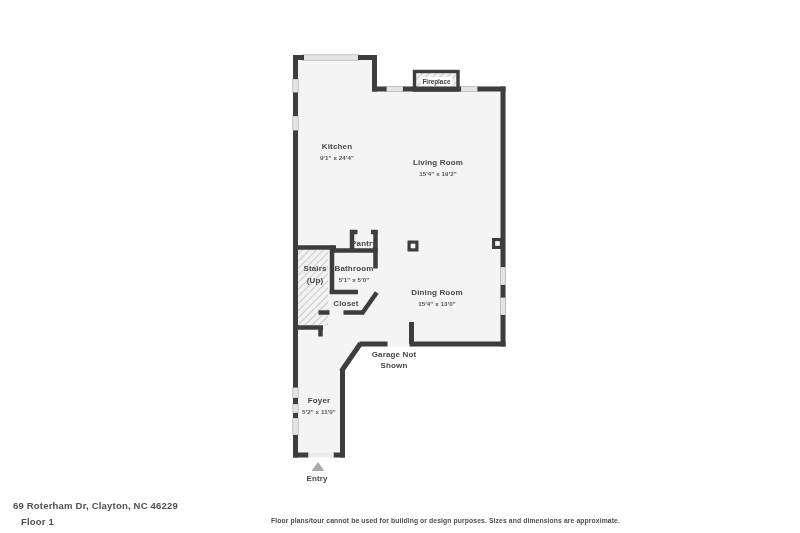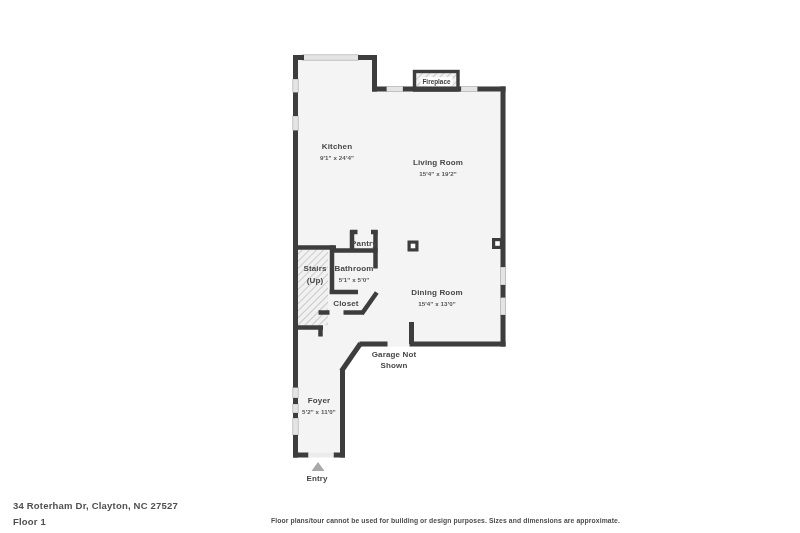--- a/index.html
+++ b/index.html
@@ -11,21 +11,21 @@
   .plan-svg{position:absolute;left:0;top:0;}
   .rname{font:600 8px "Liberation Sans", sans-serif;fill:#474747;letter-spacing:.15px;}
   .rdims{font:600 6.2px "Liberation Sans", sans-serif;fill:#555555;letter-spacing:.1px;}
   .fplabel{font:700 6.4px "Liberation Sans", sans-serif;fill:#3d3d3d;}
   .window{fill:#e4e4e4;stroke:#a6a6a6;stroke-width:.6;}
   .footer-address{
     position:absolute;left:13px;top:500px;
     font-size:9.5px;font-weight:700;color:#4f4f4f;letter-spacing:.2px;
   }
   .footer-floor{
-    position:absolute;left:13px;top:516px;
+    position:absolute;left:21px;top:516px;
     font-size:9.5px;font-weight:700;color:#4f4f4f;letter-spacing:.2px;
   }
   .footer-disclaimer{
     position:absolute;left:271px;top:517px;
     font-size:6.8px;font-weight:600;color:#4d4d4d;letter-spacing:.1px;
   }
 </style>
 </head>
 <body>
 
@@ -135,15 +135,15 @@
     <text class="rname" x="394" y="356.5" text-anchor="middle">Garage Not</text>
     <text class="rname" x="394" y="367.5" text-anchor="middle">Shown</text>
 
     <text class="rname" x="319" y="402.5" text-anchor="middle">Foyer</text>
     <text class="rdims" x="319" y="413.5" text-anchor="middle">5'2" x 11'0"</text>
 
     <text class="rname" x="317" y="481" text-anchor="middle">Entry</text>
   </g>
 </svg>
 
-<div class="footer-address">34 Roterham Dr, Clayton, NC 27527</div>
+<div class="footer-address">69 Roterham Dr, Clayton, NC 46229</div>
 <div class="footer-floor">Floor 1</div>
 <div class="footer-disclaimer">Floor plans/tour cannot be used for building or design purposes. Sizes and dimensions are approximate.</div>
 
 </body></html>

